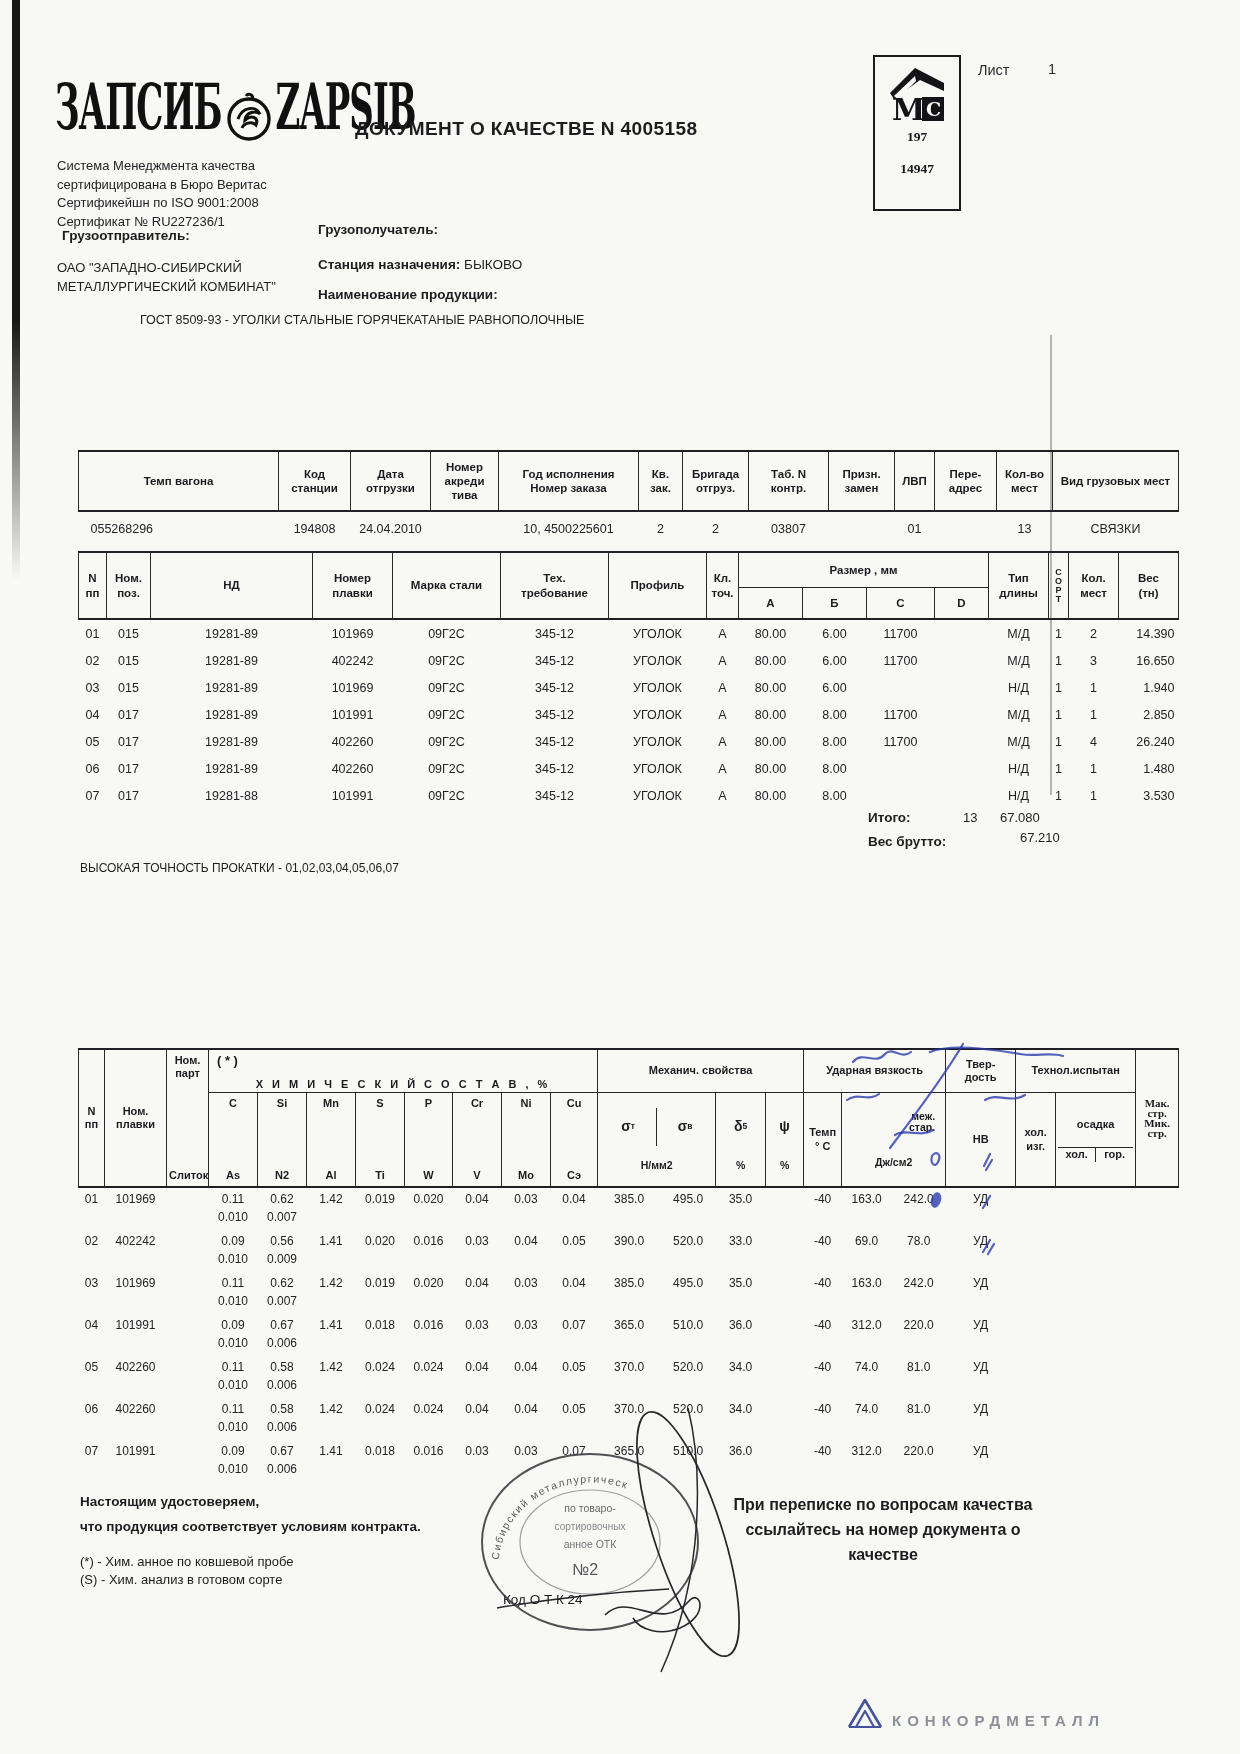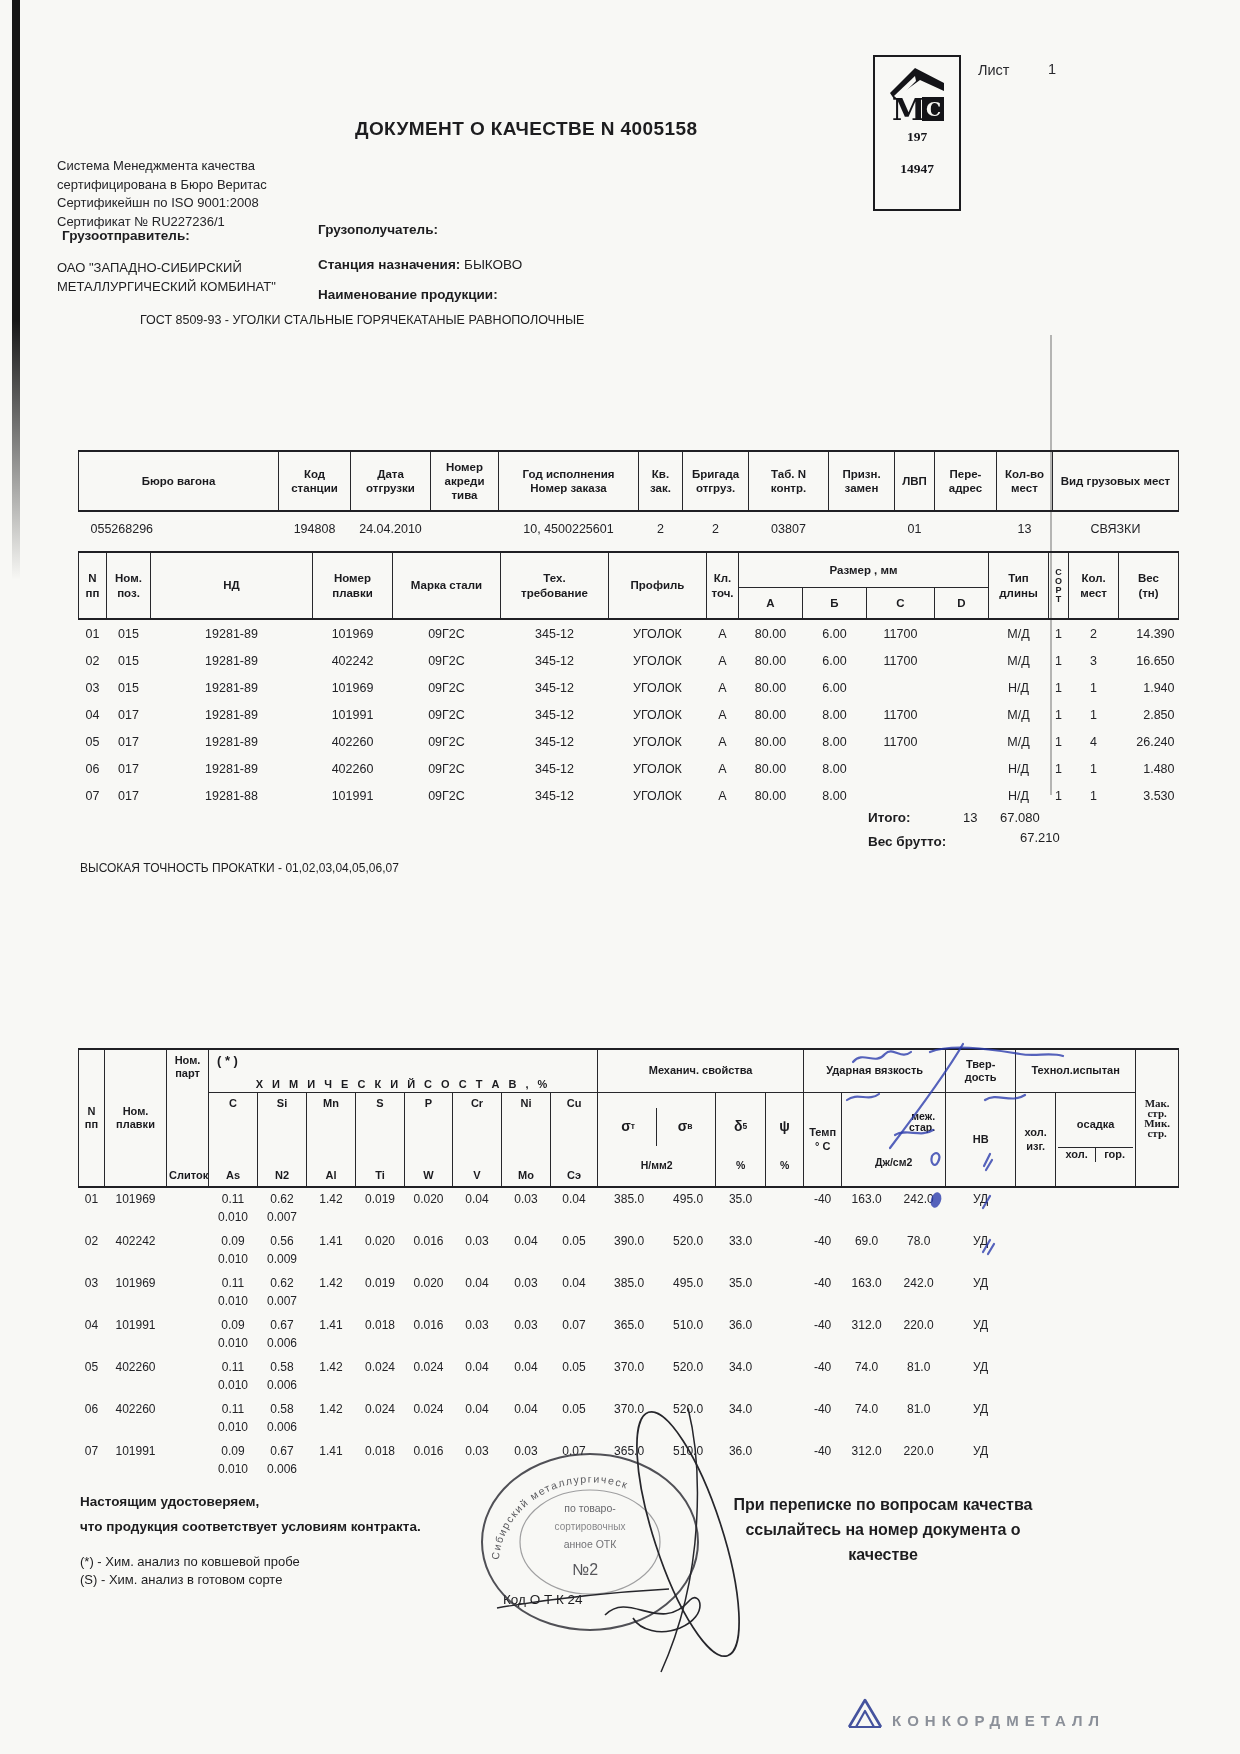--- a/index.html
+++ b/index.html
@@ -62,20 +62,29 @@
 </style>
 </head>
 <body>
 
 <div class="page">
 
   <div class="abs edge-bar"></div>
   <div class="abs edge-fade"></div>
   <div class="abs vline"></div>
 
+  <div class="abs zs" style="left:55px;top:92px;">
+    <span class="zs-word">ЗАПСИБ</span>
+    <svg width="46" height="52" viewBox="0 0 46 52">
+      <circle cx="23" cy="27" r="20" fill="none" stroke="#101010" stroke-width="3.4"></circle>
+      <path d="M12,27 C16,15 30,13 34,22 C30,18 20,20 19,28 C26,22 33,26 30,33 C26,29 18,31 16,36" fill="none" stroke="#101010" stroke-width="3"></path>
+      <path d="M20,4 C22,1 26,2 27,6" fill="none" stroke="#101010" stroke-width="3"></path>
+    </svg>
+    <span class="zs-word">ZAPSIB</span>
+  </div>
 
   <div class="abs cert" style="left:57px;top:157px;width:250px;">
     <div>Система  Менеджмента   качества</div>
     <div>сертифицирована в Бюро Веритас</div>
     <div>Сертификейшн по ISO  9001:2008</div>
     <div>Сертификат № RU227236/1</div>
   </div>
 
   <div class="abs b title" style="left:355px;top:118px;">ДОКУМЕНТ О КАЧЕСТВЕ   N 4005158</div>
 
@@ -118,21 +127,21 @@
         <col style="width:66px">
         <col style="width:80px">
       <col style="width:66px">
         <col style="width:40px">
         <col style="width:62px">
         <col style="width:56px">
         <col style="width:126px">
     </colgroup>
     <thead>
       <tr>
-        <th>Бюро вагона</th>
+        <th>Темп вагона</th>
         <th>Код
 станции</th>
         <th>Дата
 отгрузки</th>
         <th>Номер
 акреди
 тива</th>
         <th>Год исполнения
 Номер заказа</th>
         <th>Кв.
@@ -667,21 +676,21 @@
           <td colspan="3"></td>
           <td>0.010</td>
           <td>0.006</td>
           <td colspan="18"></td>
         </tr>
       </tbody>
   </table>
 
   <div class="abs b" style="left:80px;top:1494px;font-size:13.5px;">Настоящим удостоверяем,</div>
   <div class="abs b" style="left:80px;top:1519px;font-size:13.5px;">что продукция соответствует условиям контракта.</div>
-  <div class="abs" style="left:80px;top:1554px;font-size:13px;">(*) - Хим. анализ по ковшевой пробе</div>
+  <div class="abs" style="left:80px;top:1554px;font-size:13px;">(*) - Хим. анное по ковшевой пробе</div>
   <div class="abs" style="left:80px;top:1572px;font-size:13px;">(S) - Хим. анализ в готовом сорте</div>
   <div class="abs" style="left:503px;top:1592px;font-size:13.5px;">Код  О Т К  24</div>
 
   <div class="abs b" style="left:718px;top:1492px;font-size:16px;line-height:25px;width:330px;text-align:center;">
     <div>При переписке по вопросам качества</div>
     <div>ссылайтесь на номер документа о</div>
     <div>качестве</div>
   </div>
 
   <svg class="abs" style="left:455px;top:1390px;" width="340" height="300" viewBox="0 0 340 300">

